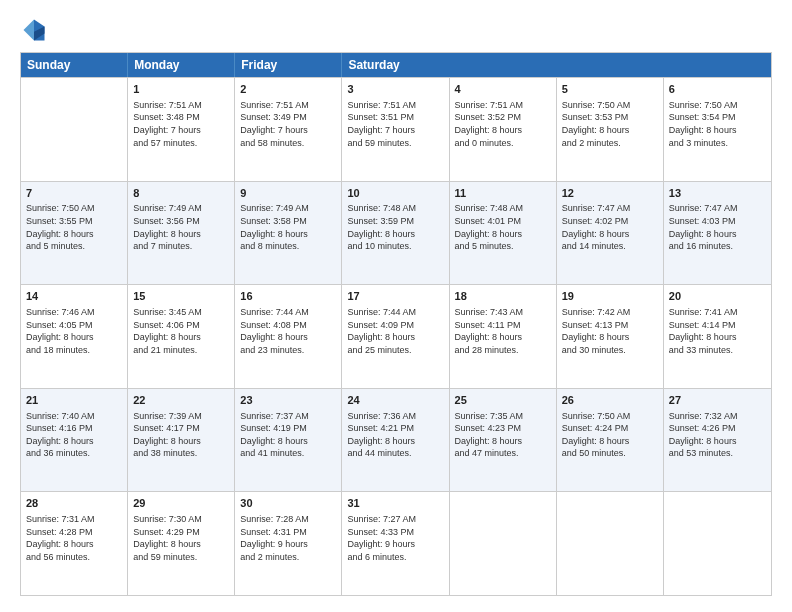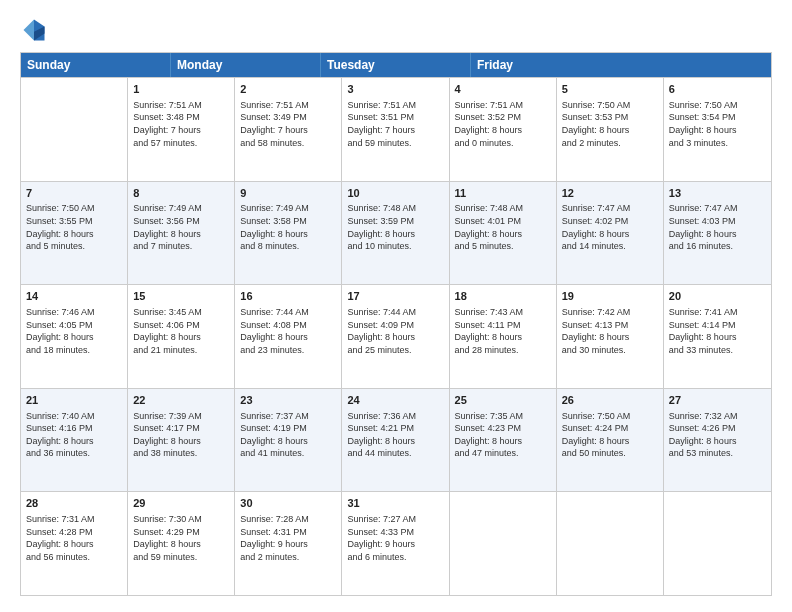--- a/index.html
+++ b/index.html
@@ -61,21 +61,21 @@
       color: #555;
     }
     .calendar {
       flex: 1;
       display: flex;
       flex-direction: column;
       border: 1px solid #ccc;
     }
     .cal-header {
       display: grid;
-      grid-template-columns: repeat(5, 1fr);
+      grid-template-columns: repeat(7, 1fr);
       background: #2a6db5;
     }
     .cal-header-cell {
       color: #fff;
       font-size: 12px;
       font-weight: bold;
       padding: 5px 6px;
       text-align: left;
       border-right: 1px solid #4a8ac5;
     }
@@ -135,22 +135,22 @@
     <div class="title-block">
       <div class="month-title"></div>
       <div class="subtitle"></div>
     </div>
   </div>
 
   <div class="calendar">
     <div class="cal-header">
     <div class="cal-header-cell">Sunday</div>
         <div class="cal-header-cell">Monday</div>
-        <div class="cal-header-cell">Tuesday</div>
         <div class="cal-header-cell">Friday</div>
+        <div class="cal-header-cell">Saturday</div>
       </div>
     <div class="cal-body">
     <div class="cal-row">
           <div class="cal-cell"></div>
           <div class="cal-cell">
             <div class="day-num">1</div>
             <div class="cell-text">Sunrise: 7:51 AM</div>
             <div class="cell-text">Sunset: 3:48 PM</div>
             <div class="cell-text">Daylight: 7 hours</div>
             <div class="cell-text">and 57 minutes.</div>

